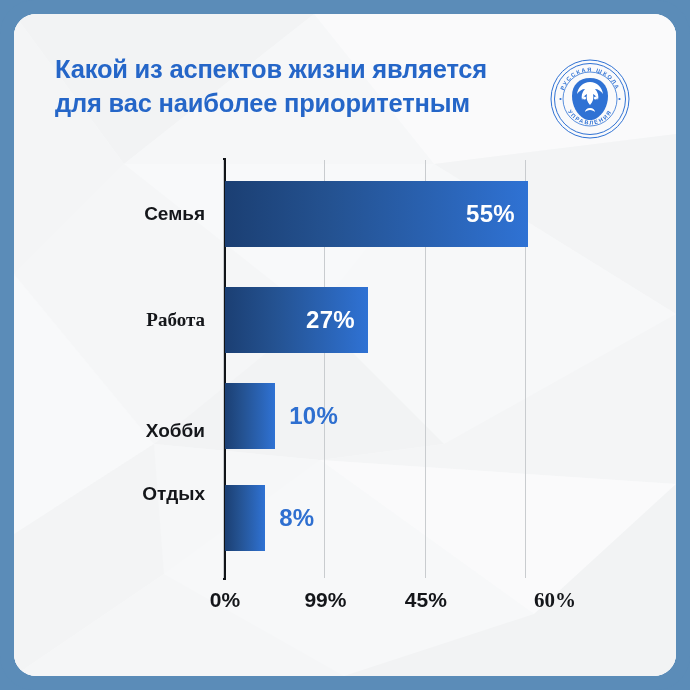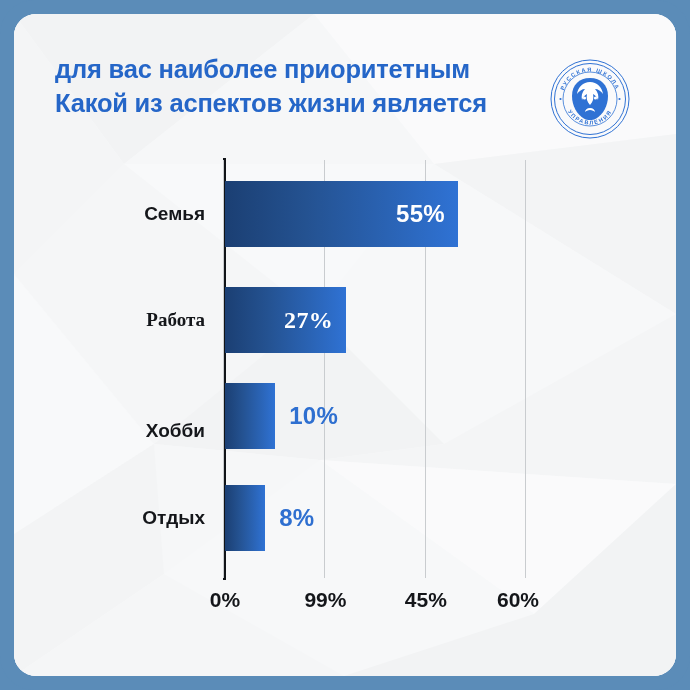--- a/index.html
+++ b/index.html
@@ -131,22 +131,22 @@
       <polygon points="140,430 306,446 150,560" fill="#f6f7f8"></polygon>
       <polygon points="306,446 430,430 662,300 662,470" fill="#f4f5f6"></polygon>
       <polygon points="306,446 662,470 520,600" fill="#fafafb"></polygon>
       <polygon points="0,520 140,430 150,560 0,662" fill="#f3f4f5"></polygon>
       <polygon points="150,560 306,446 520,600 330,662" fill="#f7f8f9"></polygon>
       <polygon points="0,662 150,560 330,662" fill="#f5f6f7"></polygon>
       <polygon points="330,662 520,600 662,470 662,662" fill="#f2f3f4"></polygon>
     </svg>
 
     <div id="title">
+      <span class="tl">Какой из аспектов жизни является</span>
       <span class="tl">для вас наиболее приоритетным</span>
-      <span class="tl">Какой из аспектов жизни является</span>
     </div>
 
     <div id="logo">
       <svg width="82" height="82" viewBox="0 0 82 82">
         <circle cx="41" cy="41" r="39" fill="none" stroke="#2f72d4" stroke-width="1"></circle>
         <circle cx="41" cy="41" r="35.5" fill="none" stroke="#2f72d4" stroke-width="1"></circle>
         <circle cx="41" cy="41" r="27" fill="none" stroke="#2f72d4" stroke-width="0.8"></circle>
         <path id="arcTop" d="M 13.5,41 A 27.5,27.5 0 0 1 68.5,41" fill="none"></path>
         <path id="arcBot" d="M 15.5,41 A 25.5,25.5 0 0 0 66.5,41" fill="none"></path>
         <text font-family="'Liberation Sans',sans-serif" font-size="5.6" font-weight="bold" fill="#2f72d4" letter-spacing="1.5">
@@ -169,39 +169,39 @@
       </svg>
     </div>
 
     <div id="plot">
       <div id="axis"></div>
       <div class="gridline" style="left:209px;"></div>
       <div class="gridline" style="left:310px;"></div>
       <div class="gridline" style="left:411px;"></div>
       <div class="gridline" style="left:511px;"></div>
       <div id="bars">
-          <div class="bar" style="top: 167px; width: 233px;">
+          <div class="bar" style="top: 167px; width: 279px; padding-left: 24px;">
             <span class="bar-inlabel">55%</span>
           </div>
-          <div class="bar" style="top: 273px; width: 121px; font-family: Liberation Serif, serif;">
+          <div class="bar" style="top: 273px; width: 143px;">
             <span class="bar-inlabel">27%</span>
           </div>
           <span class="bar-outlabel" style="left: 275.2px; top: 402px;">10%</span>
           <div class="bar" style="top: 369px; width: 50.2px;"></div>
           <span class="bar-outlabel" style="left: 265.16px; top: 504px;">8%</span>
           <div class="bar" style="top: 471px; width: 40.16px;"></div>
         </div>
       <div id="catlabels">
           <div class="cat-label" style="top: 200px;">Семья</div>
           <div class="cat-label" style="top: 306px; font-family: Liberation Serif, serif;">Работа</div>
           <div class="cat-label" style="top: 417px;">Хобби</div>
-          <div class="cat-label" style="top: 504px;">Отдых</div>
+          <div class="cat-label" style="top: 480px;">Отдых</div>
         </div>
       <div id="ticklabels">
           <div class="tick-label" style="left: 211px;">0%</div>
           <div class="tick-label" style="left: 311.4px;">99%</div>
           <div class="tick-label" style="left: 411.8px;">45%</div>
-          <div class="tick-label" style="left: 504px;">60%</div>
+          <div class="tick-label" style="left: 541px; font-family: Liberation Serif, serif;">60%</div>
         </div>
     </div>
 
   </div>
 </div>
 
 </body></html>

